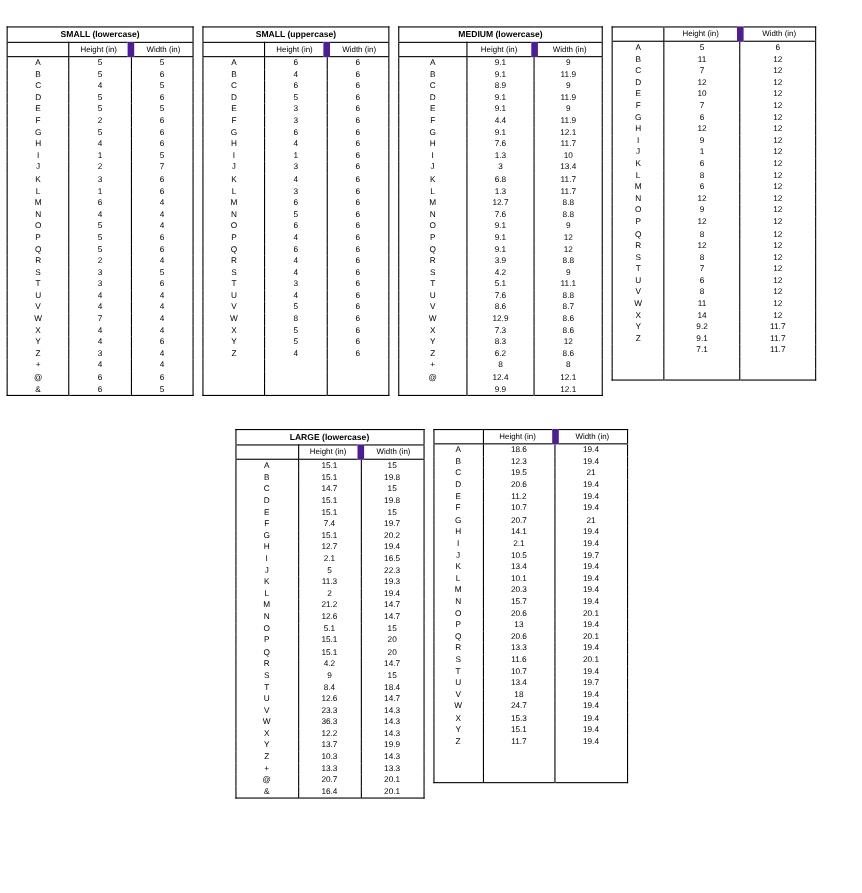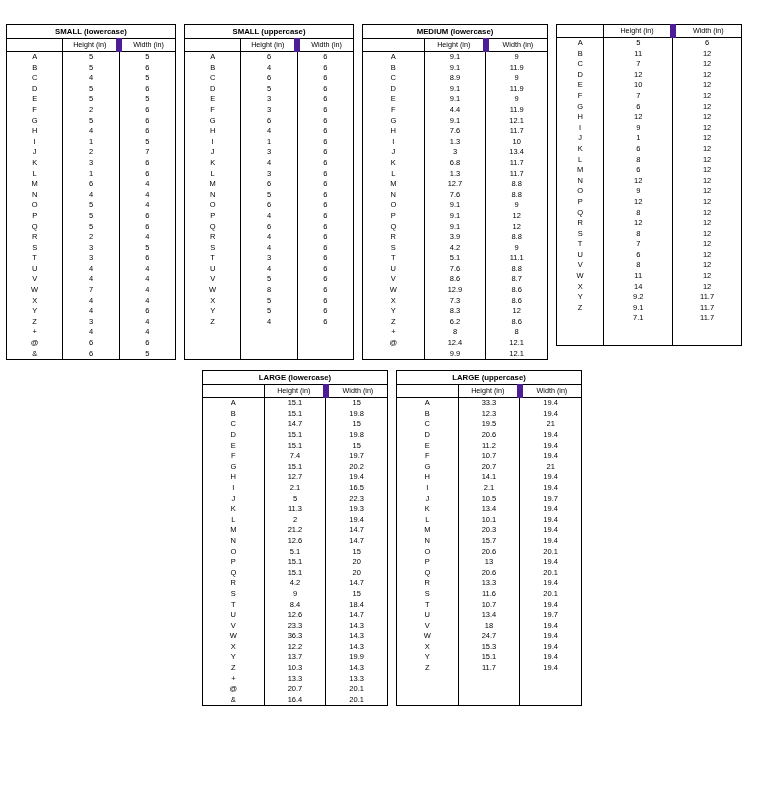--- a/index.html
+++ b/index.html
@@ -75,21 +75,21 @@
     border-right: 1px solid #000;
   }
   table.spec thead tr.subhead th.sh-second {
     border-left: 6px solid #4c1d95;
   }
   
   .col-letter { width: 44px; }
   .col-val    { width: 62px; }
   .w-small    { width: 170px; }
   .w-medium   { width: 186px; }
-  .w-large    { width: 186px; }
+  .w-large    { width: 172px; margin-top: 20px; }
 </style>
 </head>
 <body>
 
 <div class="row-top">
   <div>
     <table class="spec w-small">
       <thead>
         <tr class="title">
           <th colspan="3">SMALL (lowercase)</th>
@@ -894,33 +894,30 @@
             <td class="val-first">16.4</td>
             <td class="val-second">20.1</td>
           </tr>
       </tbody>
     </table>
   </div>
 
   <div>
     <table class="spec w-large">
       <thead>
-        <tr class="title">
-          <th colspan="3">LARGE (uppercase)</th>
-        </tr>
         <tr class="subhead">
           <th class="col-letter sh-blank"></th>
           <th class="col-val">Height (in)</th>
           <th class="col-val sh-second">Width (in)</th>
         </tr>
       </thead>
       <tbody>
         <tr>
             <td class="letter">A</td>
-            <td class="val-first">33.3</td>
+            <td class="val-first">18.6</td>
             <td class="val-second">19.4</td>
           </tr>
         <tr>
             <td class="letter">B</td>
             <td class="val-first">12.3</td>
             <td class="val-second">19.4</td>
           </tr>
         <tr>
             <td class="letter">C</td>
             <td class="val-first">19.5</td>

